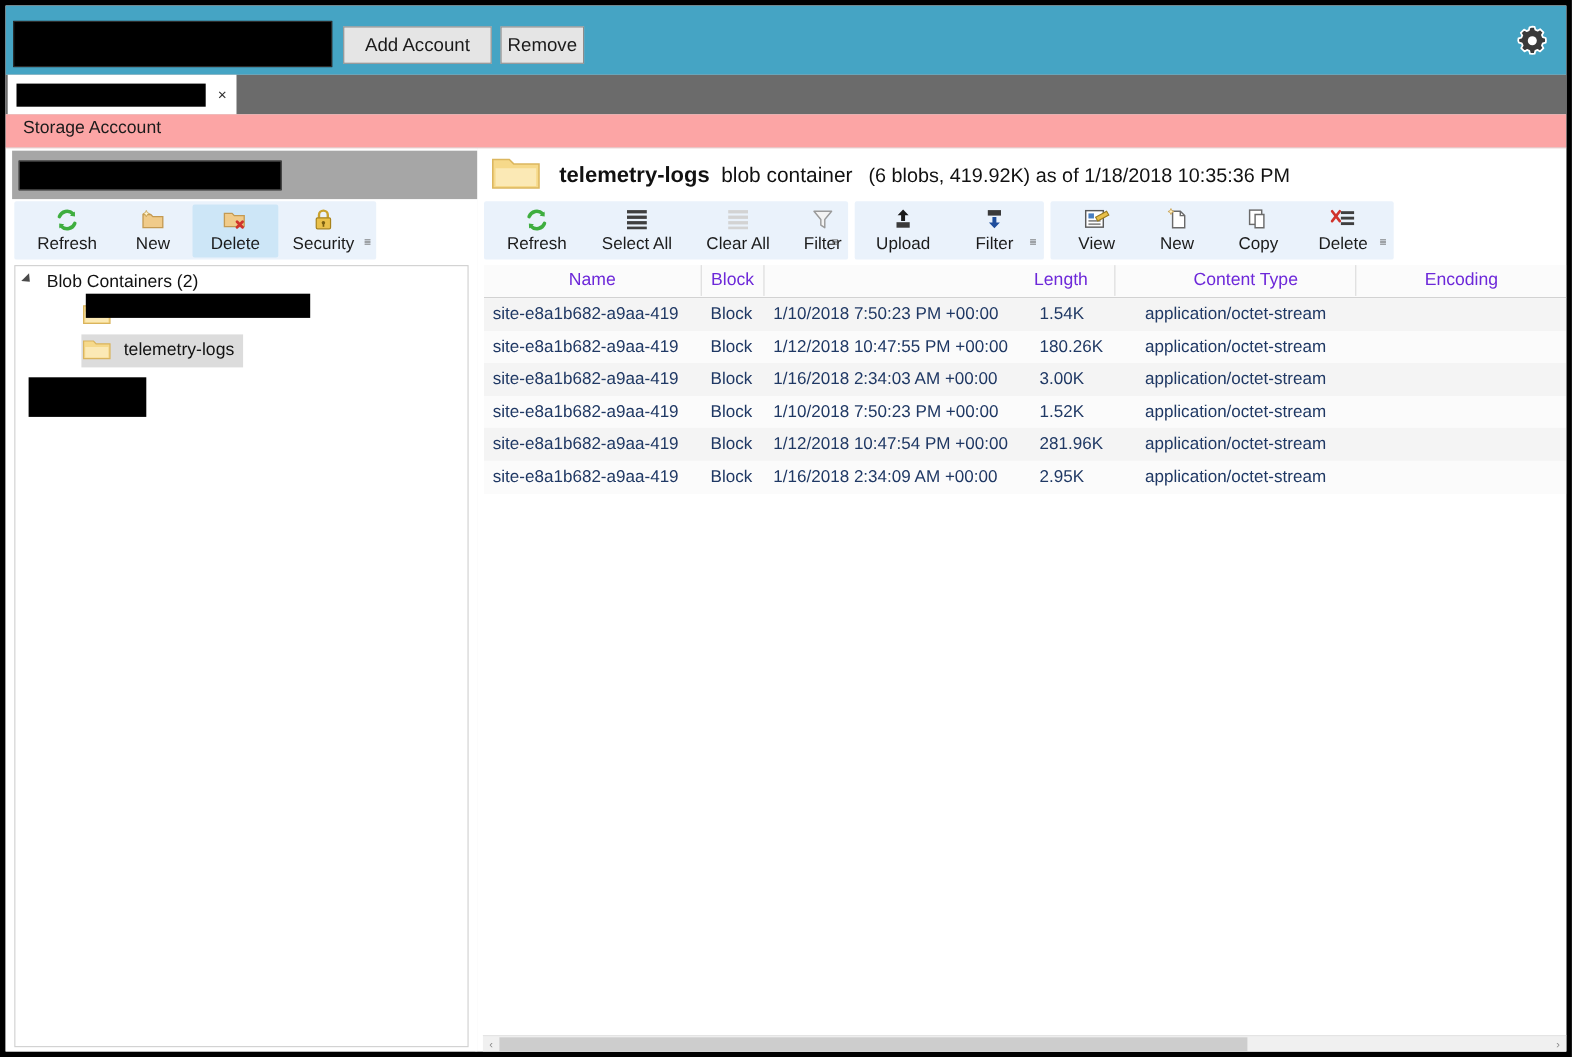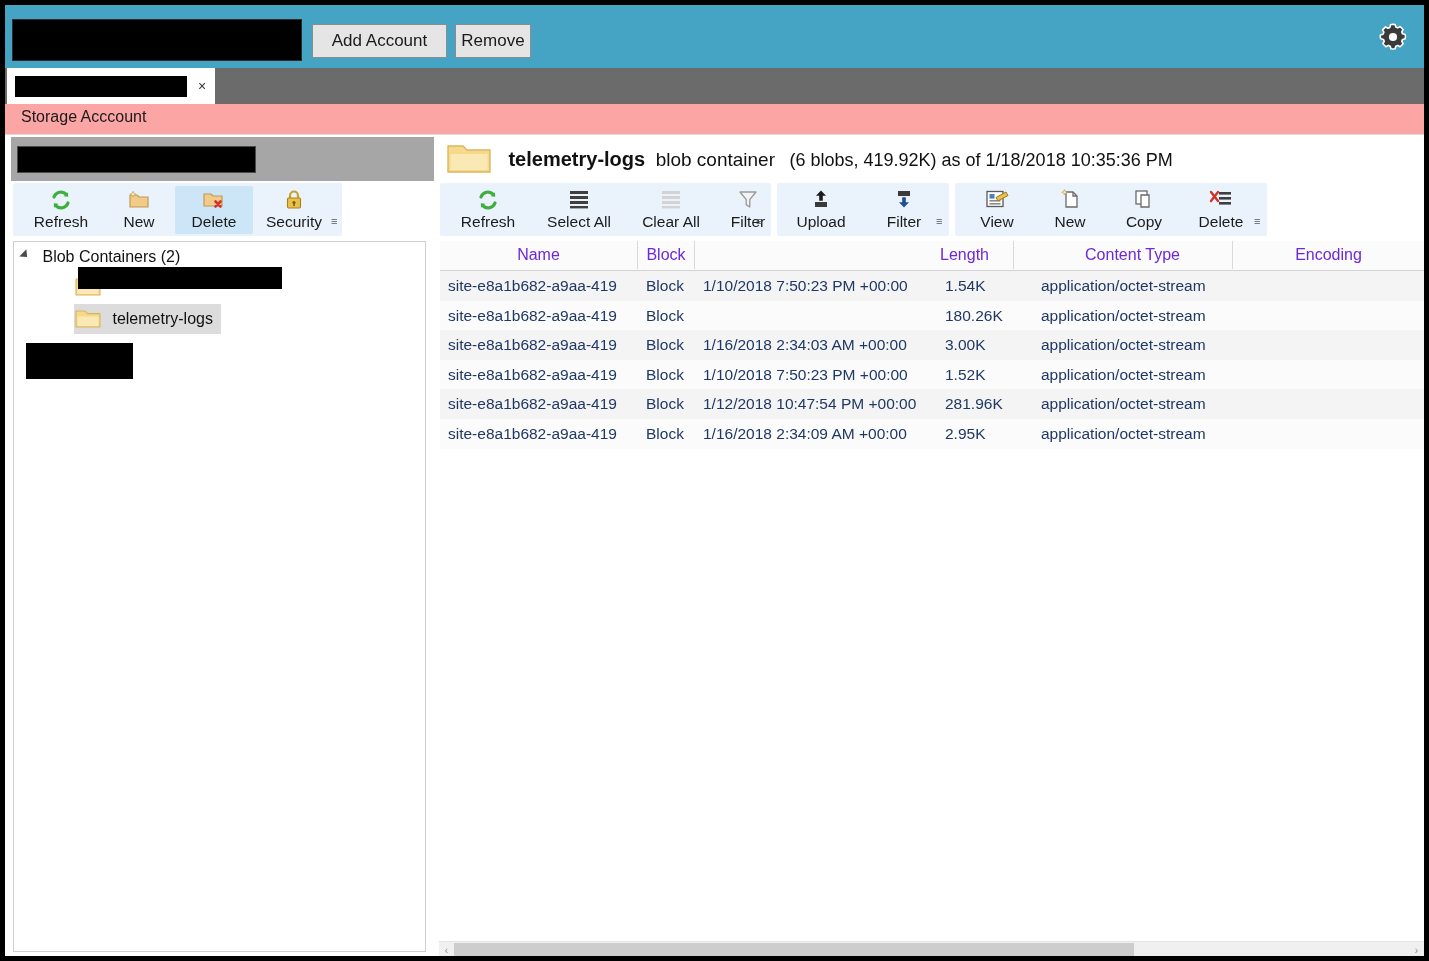--- a/index.html
+++ b/index.html
@@ -623,20 +623,21 @@
             <div class="gc c-name" style="left: 0px; width: 198px;">site-e8a1b682-a9aa-419</div>
             <div class="gc c-type" style="left: 198px; width: 57px;">Block</div>
             <div class="gc c-mod" style="left: 255px; width: 240px;">1/10/2018 7:50:23 PM +00:00</div>
             <div class="gc c-len" style="left: 495px; width: 98px;">1.54K</div>
             <div class="gc c-ct" style="left: 593px; width: 200px;">application/octet-stream</div>
             <div class="gc c-enc" style="left: 793px; width: 192px;"></div>
           </div>
           <div class="grow even">
             <div class="gc c-name" style="left: 0px; width: 198px;">site-e8a1b682-a9aa-419</div>
             <div class="gc c-type" style="left: 198px; width: 57px;">Block</div>
+            <div class="gc c-mod" style="left: 255px; width: 240px;">1/12/2018 10:47:55 PM +00:00</div>
             <div class="gc c-len" style="left: 495px; width: 98px;">180.26K</div>
             <div class="gc c-ct" style="left: 593px; width: 200px;">application/octet-stream</div>
             <div class="gc c-enc" style="left: 793px; width: 192px;"></div>
           </div>
           <div class="grow odd">
             <div class="gc c-name" style="left: 0px; width: 198px;">site-e8a1b682-a9aa-419</div>
             <div class="gc c-type" style="left: 198px; width: 57px;">Block</div>
             <div class="gc c-mod" style="left: 255px; width: 240px;">1/16/2018 2:34:03 AM +00:00</div>
             <div class="gc c-len" style="left: 495px; width: 98px;">3.00K</div>
             <div class="gc c-ct" style="left: 593px; width: 200px;">application/octet-stream</div>

